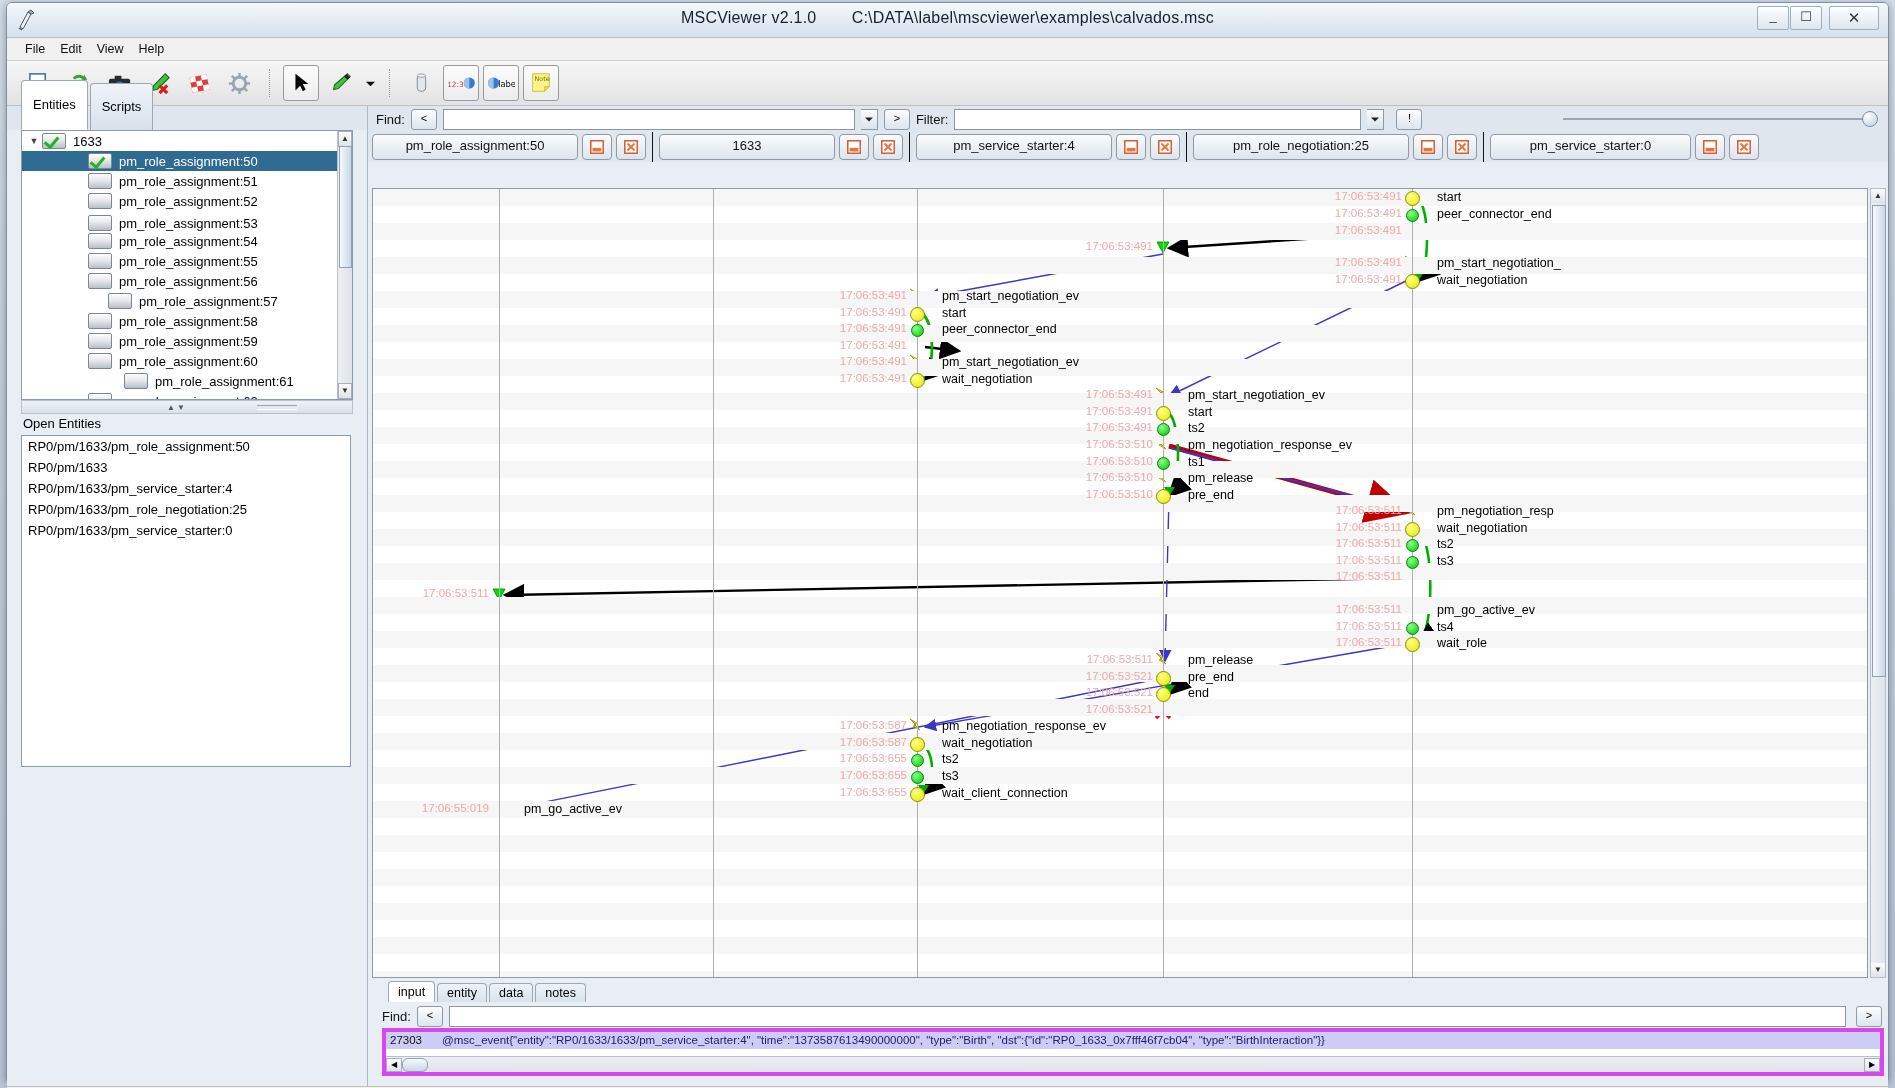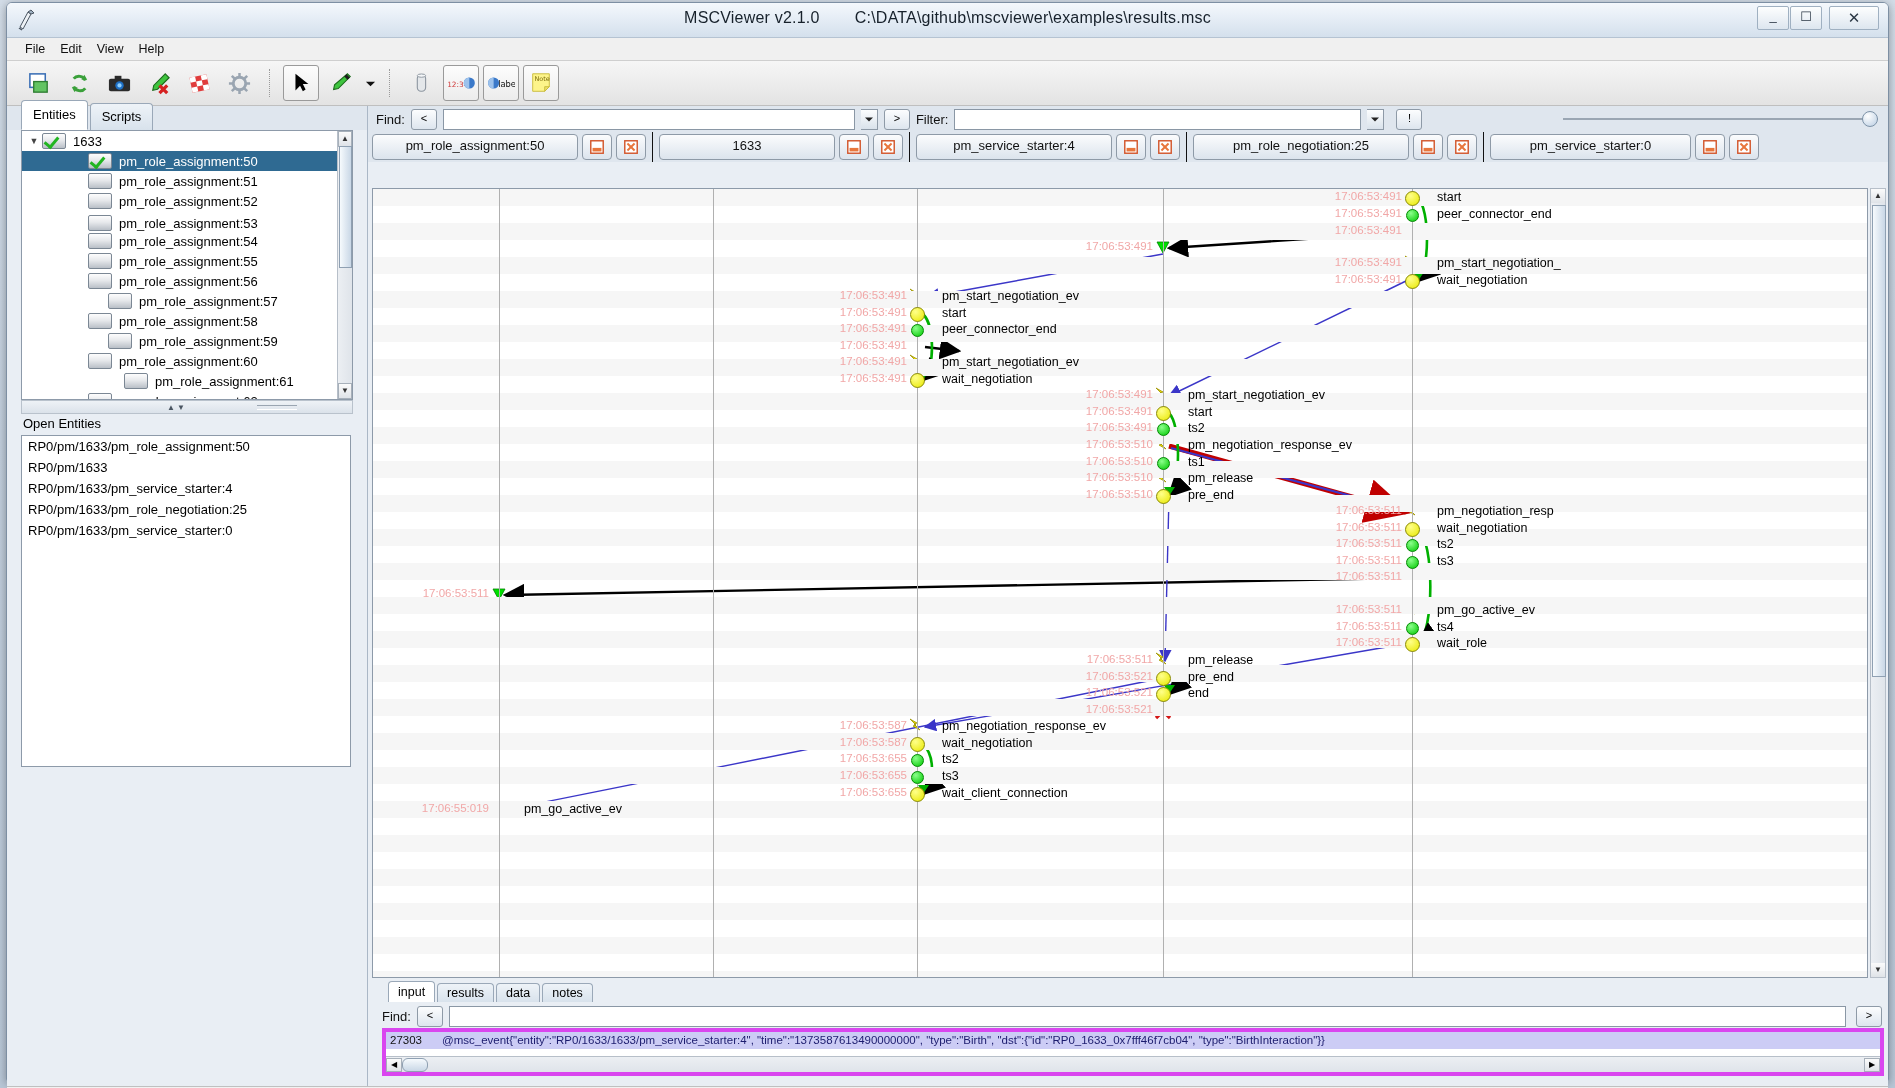--- a/index.html
+++ b/index.html
@@ -48,21 +48,21 @@
   .arrowdrop{width:14px;height:34px;display:flex;align-items:center;justify-content:center;cursor:pointer;}
 
   
   #bodyrow{display:flex;height:calc(1080px - 34px - 22px - 44px);}
   #leftpane{width:360px;position:relative;background:#e9eef4;border-right:1px solid #aab7c6;}
   #rightpane{flex:1;position:relative;background:#e9eef4;}
 
   
   #lefttabs{height:24px;display:flex;align-items:flex-end;padding-left:14px;gap:2px;
      background:#dfe6ee;}
-  .ltab{height:20px;line-height:20px;padding:3px 11px;font-size:13px;border:1px solid #9aa8b8;
+  .ltab{height:20px;line-height:20px;padding:13px 11px;font-size:13px;border:1px solid #9aa8b8;
     border-bottom:none;border-radius:4px 4px 0 0;background:linear-gradient(180deg,#eef3f8,#d8e2ec);cursor:pointer;}
   .ltab.active{background:#fff;height:22px;line-height:22px;border-bottom:1px solid #fff;}
 
   #treebox{position:absolute;left:14px;top:24px;width:330px;height:268px;background:#fff;
      border:1px solid #8d9aa9;overflow:hidden;}
   .trow{height:20px;display:flex;align-items:center;font-size:13px;color:#000;padding-left:4px;white-space:nowrap;}
   .trow.sel{background:#2f6a92;color:#fff;}
   .twist{width:16px;text-align:center;font-size:9px;color:#444;}
   .ticon{width:22px;height:14px;border:1px solid #7b8794;border-radius:2px;margin-right:7px;position:relative;
      background:linear-gradient(180deg,#fdfdfd 0%,#e7e9ec 45%,#b9bfc7 100%);flex:none;}
@@ -167,21 +167,21 @@
 
   <div id="titlebar">
     <svg id="winicon" viewBox="0 0 26 26">
       <path d="M5 20 L13 5 L16 7 L8 22 Z" fill="#eef2f6" stroke="#4a5561" stroke-width="1"></path>
       <path d="M13 5 L16 3 L19 6 L16 7 Z" fill="#9fb0c1" stroke="#4a5561" stroke-width="1"></path>
       <path d="M4 21 L7 23" stroke="#4a5561" stroke-width="1.5"></path>
     </svg>
     <div id="titletext">
       <span>MSCViewer v2.1.0</span>
       <span style="display:inline-block;width:26px"></span>
-      <span>C:\DATA\github\mscviewer\examples\results.msc</span>
+      <span>C:\DATA\label\mscviewer\examples\calvados.msc</span>
     </div>
     <div class="wbtn" id="wmin">
       <div class="wglyph" style="top:1px;">_</div>
     </div>
     <div class="wbtn" id="wmax">
       <div class="wglyph">☐</div>
     </div>
     <div class="wbtn" id="wclose">
       <div class="wglyph" style="font-size:15px;">✕</div>
     </div>
@@ -345,21 +345,21 @@
             <div class="trow" style="padding-left: 50px; margin-left: 20px;">
               <span class="twist"></span>
               <span class="ticon"></span>
               <span>pm_role_assignment:57</span>
             </div>
             <div class="trow" style="padding-left: 50px;">
               <span class="twist"></span>
               <span class="ticon"></span>
               <span>pm_role_assignment:58</span>
             </div>
-            <div class="trow" style="padding-left: 50px; margin-left: 20px;">
+            <div class="trow" style="padding-left: 50px;">
               <span class="twist"></span>
               <span class="ticon"></span>
               <span>pm_role_assignment:59</span>
             </div>
             <div class="trow" style="padding-left: 50px;">
               <span class="twist"></span>
               <span class="ticon"></span>
               <span>pm_role_assignment:60</span>
             </div>
             <div class="trow" style="padding-left: 50px; margin-left: 36px;">
@@ -686,21 +686,21 @@
         </div>
         <div id="diagscroll">
           <div class="sbarrow" style="border:none">▲</div>
           <div id="diagthumb"></div>
           <div class="sbarrow" style="position:absolute;bottom:0;left:0;right:0;border:none">▼</div>
         </div>
 
         <div id="botpanel">
           <div id="bottabs">
               <div class="btab active">input</div>
-              <div class="btab">results</div>
+              <div class="btab">entity</div>
               <div class="btab">data</div>
               <div class="btab">notes</div>
             </div>
           <div id="botfind">
             <span class="lbl">Find:</span>
             <div class="sbtn">&lt;</div>
             <div class="tinput" style="flex:1;margin-right:4px">
               <input style="">
             </div>
             <div class="sbtn">&gt;</div>

